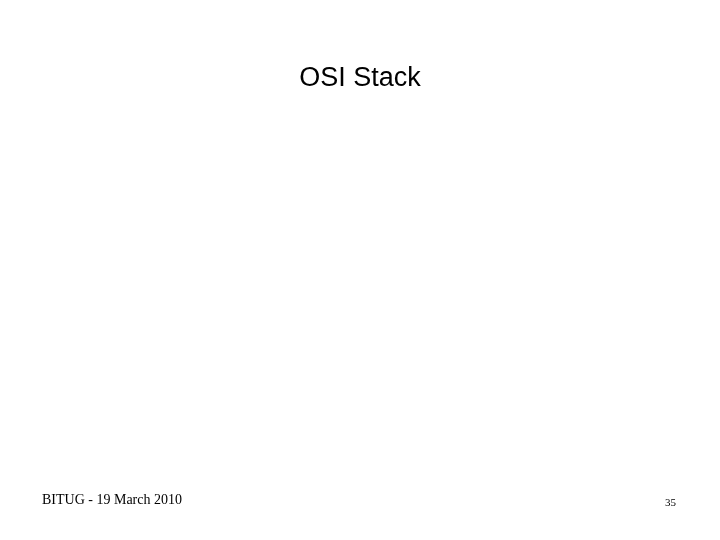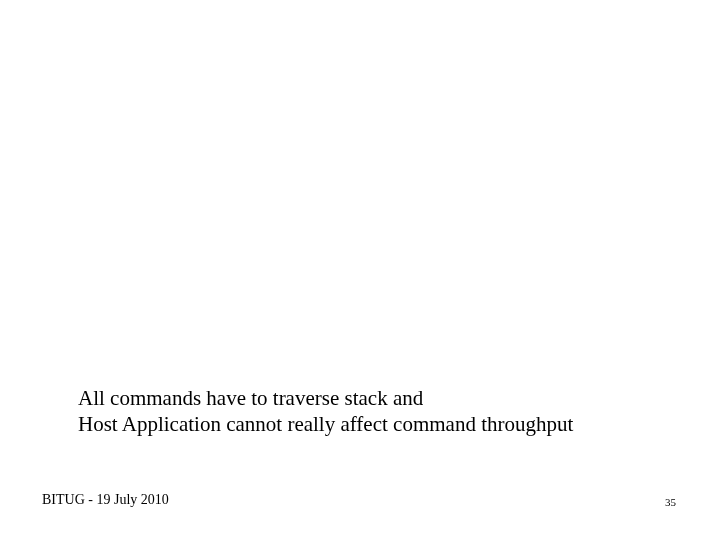--- a/index.html
+++ b/index.html
@@ -7,19 +7,16 @@
   .slide { position: relative; width: 720px; height: 540px; }
   .title { position: absolute; top: 62px; left: 0; width: 100%; text-align: center; font-family: Verdana, Geneva, sans-serif; font-size: 27px; font-weight: 400; }
   .body-text { position: absolute; left: 78px; top: 385px; font-size: 21px; line-height: 1.25; }
   .footer-left { position: absolute; left: 42px; bottom: 32px; font-size: 14px; }
   .footer-right { position: absolute; right: 44px; bottom: 32px; font-size: 11px; }
 </style>
 </head>
 <body>
 
 <div class="slide">
-  <div class="body-text">
-    <div>All commands have to traverse stack and</div>
-    <div>Host Application cannot really affect command throughput</div>
-  </div>
-  <div class="footer-left">BITUG - 19 July 2010</div>
+  <div class="title">OSI Stack</div>
+  <div class="footer-left">BITUG - 19 March 2010</div>
   <div class="footer-right">35</div>
 </div>
 
 </body></html>

